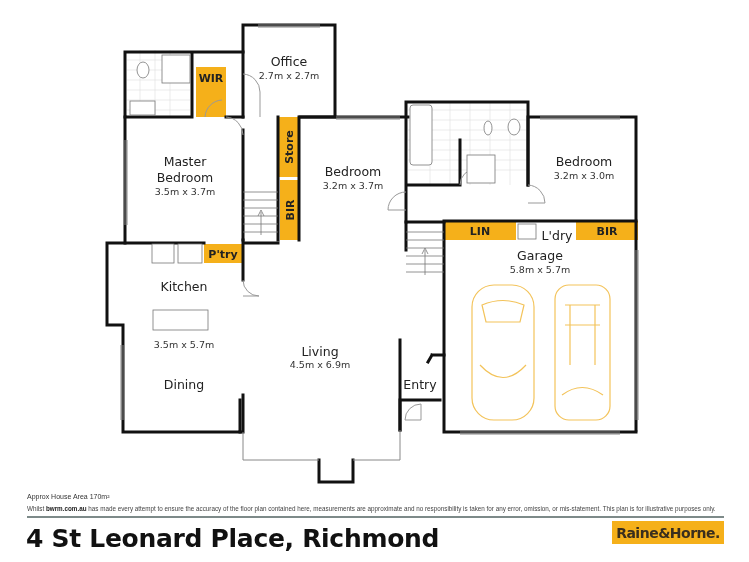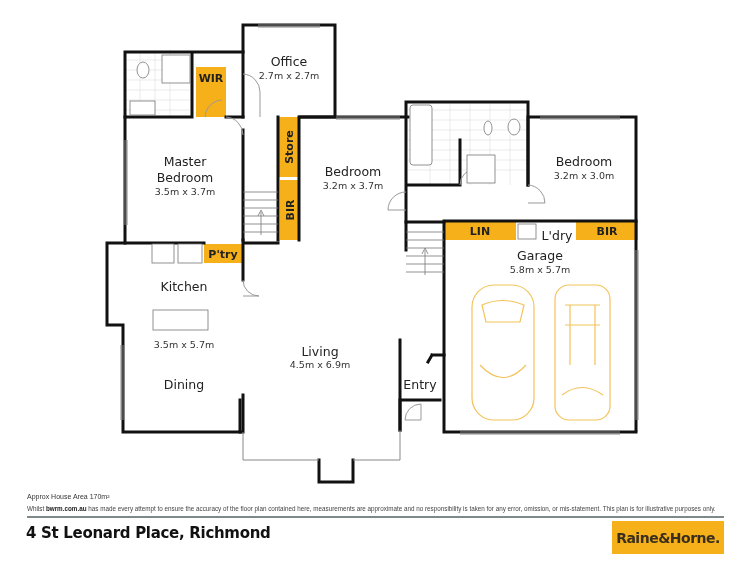--- a/index.html
+++ b/index.html
@@ -5,22 +5,22 @@
   html,body{margin:0;padding:0;background:#fff;}
   body{width:749px;height:562px;position:relative;overflow:hidden;font-family:"DejaVu Sans","Liberation Sans",sans-serif;}
   #plan{position:absolute;left:0;top:0;width:749px;height:490px;}
   .room-name{font-size:12.5px;fill:#222;text-anchor:middle;font-family:"DejaVu Sans",sans-serif;}
   .room-dim{font-size:9.5px;fill:#333;text-anchor:middle;font-family:"DejaVu Sans",sans-serif;}
   .yl{font-size:11px;fill:#222;text-anchor:middle;font-weight:bold;font-family:"DejaVu Sans",sans-serif;}
   .area{position:absolute;left:27px;top:493px;font-size:7px;color:#333;font-family:"Liberation Sans",sans-serif;}
   .disclaimer{position:absolute;left:27px;top:505px;font-size:6.3px;color:#444;white-space:nowrap;font-family:"Liberation Sans",sans-serif;}
   .disclaimer b{color:#222;}
   .rule{position:absolute;left:27px;top:516px;width:697px;height:2px;background:#7d8a89;}
-  .address{position:absolute;left:26px;top:524px;font-size:15px;font-weight:bold;color:#111;font-family:"DejaVu Sans",sans-serif;letter-spacing:-0.3px;}
-  .logo{position:absolute;left:612px;top:521px;width:112px;height:33px;background:#f5b01a;display:flex;align-items:center;justify-content:center;}
+  .address{position:absolute;left:26px;top:524px;font-size:25px;font-weight:bold;color:#111;font-family:"DejaVu Sans",sans-serif;letter-spacing:-0.3px;}
+  .logo{position:absolute;left:612px;top:521px;width:112px;height:23px;background:#f5b01a;display:flex;align-items:center;justify-content:center;}
   .logo span{font-size:14px;font-weight:bold;color:#3a2e1d;font-family:"DejaVu Sans",sans-serif;letter-spacing:-0.5px;}
 </style>
 </head>
 <body>
 
 <svg id="plan" viewBox="0 0 749 490" xmlns="http://www.w3.org/2000/svg">
 
   <g fill="#f5b01a">
     <rect x="196" y="67" width="30" height="50"></rect>
     <rect x="279" y="117" width="19" height="60"></rect>

